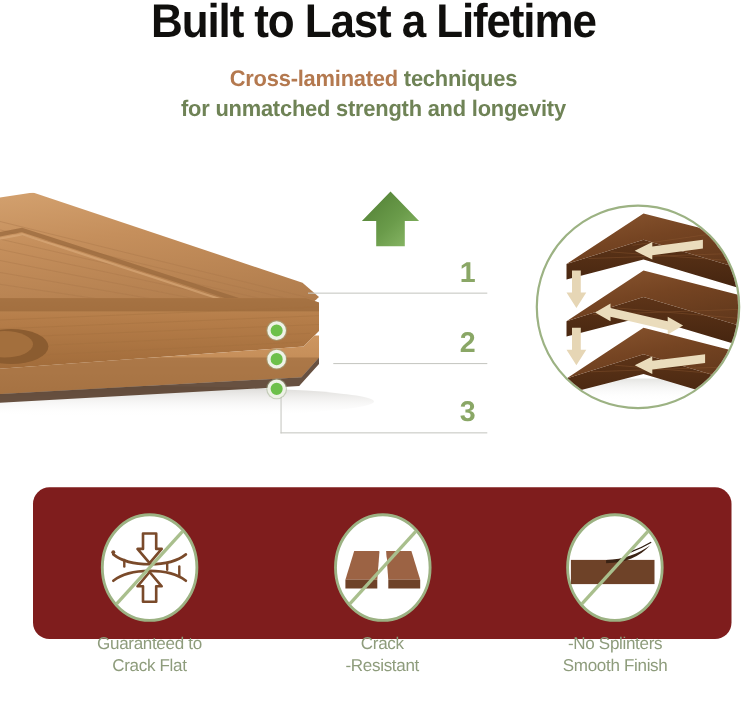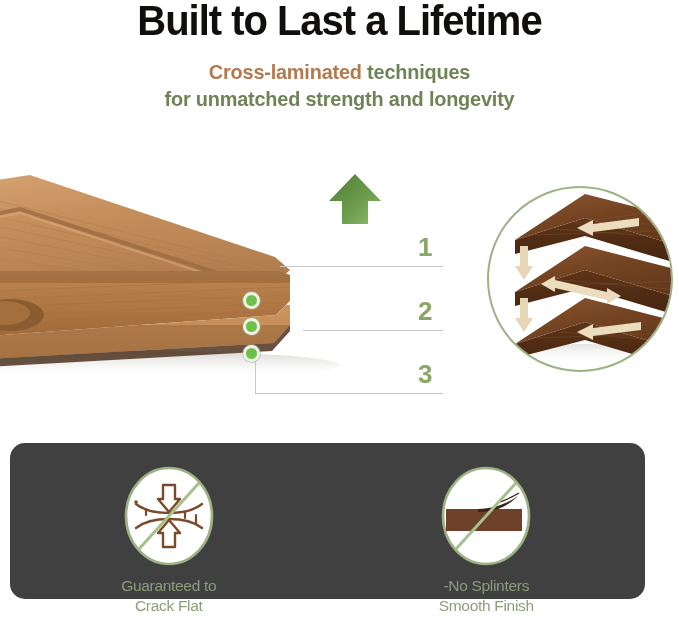--- a/index.html
+++ b/index.html
@@ -76,23 +76,23 @@
   .layer-circle {
     position:absolute; left:487px; top:186px;
     width:186px; height:186px; border-radius:50%;
     border:2.5px solid #9cb283;
     background:#ffffff;
     overflow:hidden;
   }
 
   
   .feature-panel {
-    position:absolute; left:10px; top:443px;
-    width:635px; height:156px;
-    background:#404040;
+    position:absolute; left:30px; top:443px;
+    width:635px; height:138px;
+    background:#7f1d1d;
     border-radius:15px;
   }
   .features { position:absolute; inset:0; display:flex; }
   .feature { flex:1; display:flex; flex-direction:column; align-items:center; }
   .fcircle {
     margin-top:22px;
     width:92px; height:102px;
     position:relative;
   }
   .fcaption {
@@ -303,26 +303,47 @@
 
             <line x1="16" y1="84" x2="76" y2="18" stroke="#a9bf8d" stroke-width="3"></line>
           </svg>
         </div>
         <div class="fcaption">
           <div>Guaranteed to</div>
           <div>Crack Flat</div>
         </div>
       </div>
 
-
       <div class="feature">
         <div class="fcircle">
           <svg viewBox="0 0 92 102" width="92" height="102">
             <ellipse cx="46" cy="51" rx="43" ry="48" fill="#ffffff" stroke="#9cb283" stroke-width="2.6"></ellipse>
 
+            <path d="M12 62 L20 36 L43 36 L41 62 Z" fill="#9c6344"></path>
+            <path d="M12 62 L41 62 L41 70 L12 70 Z" fill="#6e4228"></path>
+
+            <path d="M49 36 L72 36 L80 62 L51 62 Z" fill="#9c6344"></path>
+            <path d="M51 62 L80 62 L80 70 L51 70 Z" fill="#6e4228"></path>
+
+            <path d="M43 36 L46 44 L42 52 L45 62 L49 62 L46 52 L50 44 L47 36 Z" fill="#ffffff"></path>
+
+            <line x1="16" y1="84" x2="76" y2="18" stroke="#a9bf8d" stroke-width="3"></line>
+          </svg>
+        </div>
+        <div class="fcaption">
+          <div>Crack</div>
+          <div>-Resistant</div>
+        </div>
+      </div>
+
+      <div class="feature">
+        <div class="fcircle">
+          <svg viewBox="0 0 92 102" width="92" height="102">
+            <ellipse cx="46" cy="51" rx="43" ry="48" fill="#ffffff" stroke="#9cb283" stroke-width="2.6"></ellipse>
+
             <rect x="6" y="44" width="76" height="22" fill="#6e4228"></rect>
 
             <path d="M38 44 C54 44 68 38 78 31 C68 41 56 47 38 47 Z" fill="#3a2314"></path>
             <path d="M60 37 C68 34 74 31 79 28" fill="none" stroke="#2e1c10" stroke-width="1.2"></path>
 
             <line x1="16" y1="84" x2="76" y2="18" stroke="#a9bf8d" stroke-width="3"></line>
           </svg>
         </div>
         <div class="fcaption">
           <div>-No Splinters</div>

